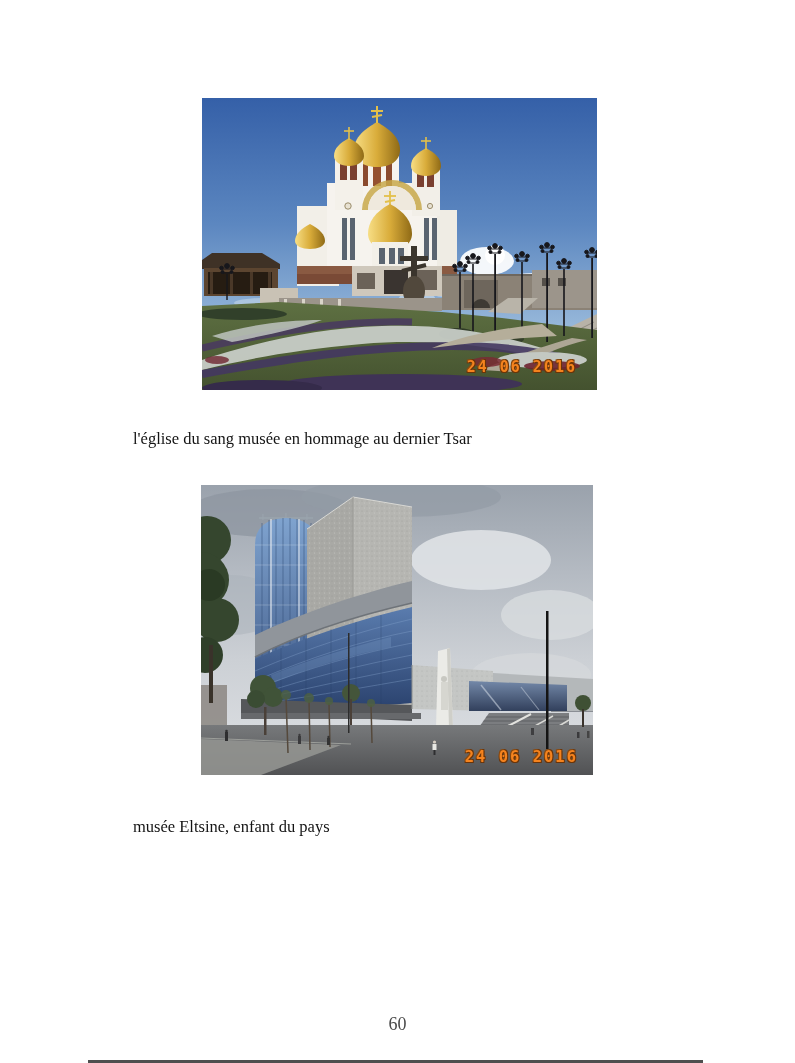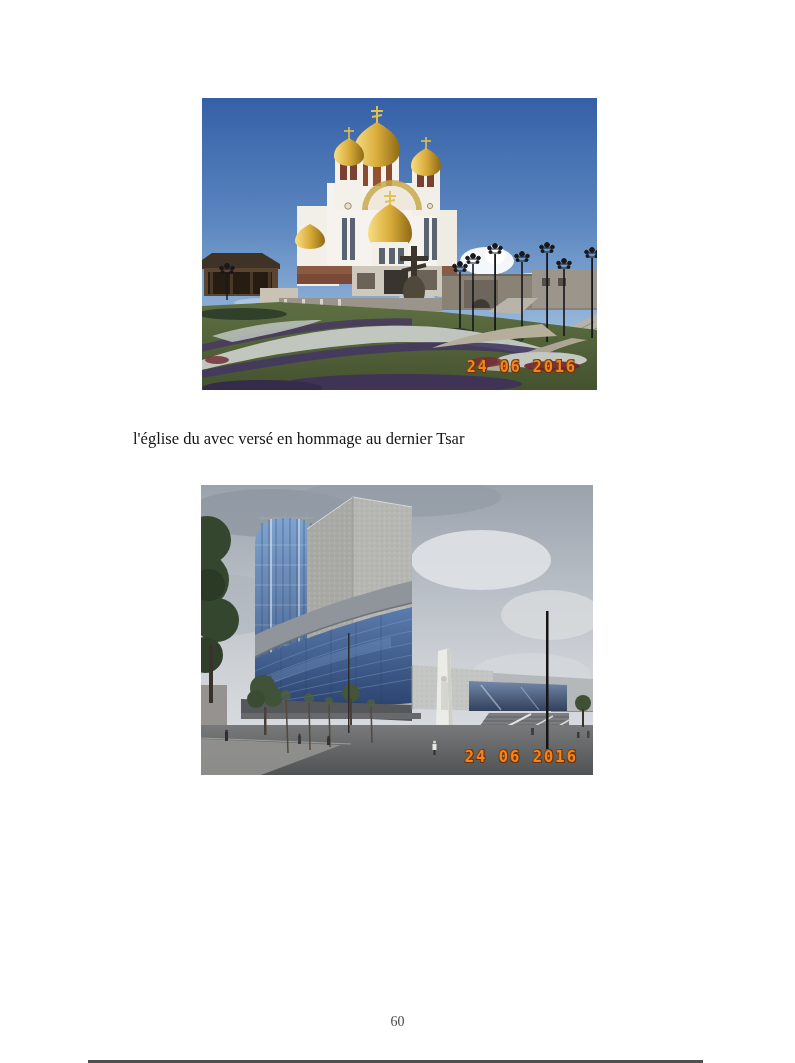--- a/index.html
+++ b/index.html
@@ -11,21 +11,21 @@
   .photo svg{display:block;}
   .datestamp{position:absolute;font-family:"DejaVu Sans Mono",monospace;font-weight:bold;
              font-size:15px;letter-spacing:2px;color:#f5831e;
              text-shadow:1px 1px 0 #6b3408,-1px -1px 0 #8a4a10,1px -1px 0 #6b3408,-1px 1px 0 #6b3408;}
   .photo1 .datestamp{right:20px;bottom:14px;}
   .photo2 .datestamp{right:15px;bottom:9px;font-size:15.5px;}
   .caption{position:absolute;left:133px;color:#141414;font-size:16.5px;line-height:25px;}
   .caption1{top:426px;width:420px;}
   .caption2{top:814px;width:420px;}
   .page-number{position:absolute;left:0;top:1014px;width:100%;text-align:center;
-               font-size:14px;color:#4a4a4a;}
+               font-size:18px;color:#4a4a4a;}
   .bottom-rule{position:absolute;left:88px;top:1060px;width:615px;height:3px;background:#4f4f4f;}
 </style>
 </head>
 <body>
 
 <div class="page">
 
   <figure class="photo photo1">
     <svg width="395" height="292" viewBox="0 0 395 292">
       <defs>
@@ -205,21 +205,21 @@
         <ellipse cx="285" cy="264" rx="16" ry="5" fill="#7a2a34" opacity="0.85"></ellipse>
         <ellipse cx="15" cy="262" rx="12" ry="4" fill="#6e2430" opacity="0.8"></ellipse>
         <ellipse cx="200" cy="286" rx="120" ry="10" fill="#3f3356"></ellipse>
         <ellipse cx="60" cy="290" rx="60" ry="8" fill="#352b4a"></ellipse>
       </g>
     </svg>
     <div class="datestamp">24 06 2016</div>
   </figure>
 
   <div class="caption caption1">
-    <div>l'église du avec versé en hommage au dernier Tsar</div>
+    <div>l'église du sang musée en hommage au dernier Tsar</div>
   </div>
 
   <figure class="photo photo2">
     <svg width="392" height="290" viewBox="0 0 392 290">
       <defs>
         <linearGradient id="sky2" x1="0" y1="0" x2="0" y2="1">
           <stop offset="0" stop-color="#9aa2ac"></stop>
             <stop offset="0.35" stop-color="#b4bac2"></stop>
             <stop offset="0.7" stop-color="#ccd0d5"></stop>
             <stop offset="1" stop-color="#d8dbdf"></stop>
@@ -406,17 +406,18 @@
         <rect x="376" y="247" width="2.5" height="6" fill="#3a3a3c"></rect>
           <rect x="386" y="246" width="2.5" height="7" fill="#444444"></rect>
       </g>
 
       <rect x="345" y="126" width="2.5" height="138" fill="#141414"></rect>
       <rect x="147" y="148" width="1.5" height="100" fill="#2c2c2c"></rect>
     </svg>
     <div class="datestamp">24 06 2016</div>
   </figure>
 
+  <div class="caption caption2">musée Eltsine, enfant du pays</div>
 
   <div class="page-number">60</div>
 
   <div class="bottom-rule"></div>
 </div>
 
 </body></html>

